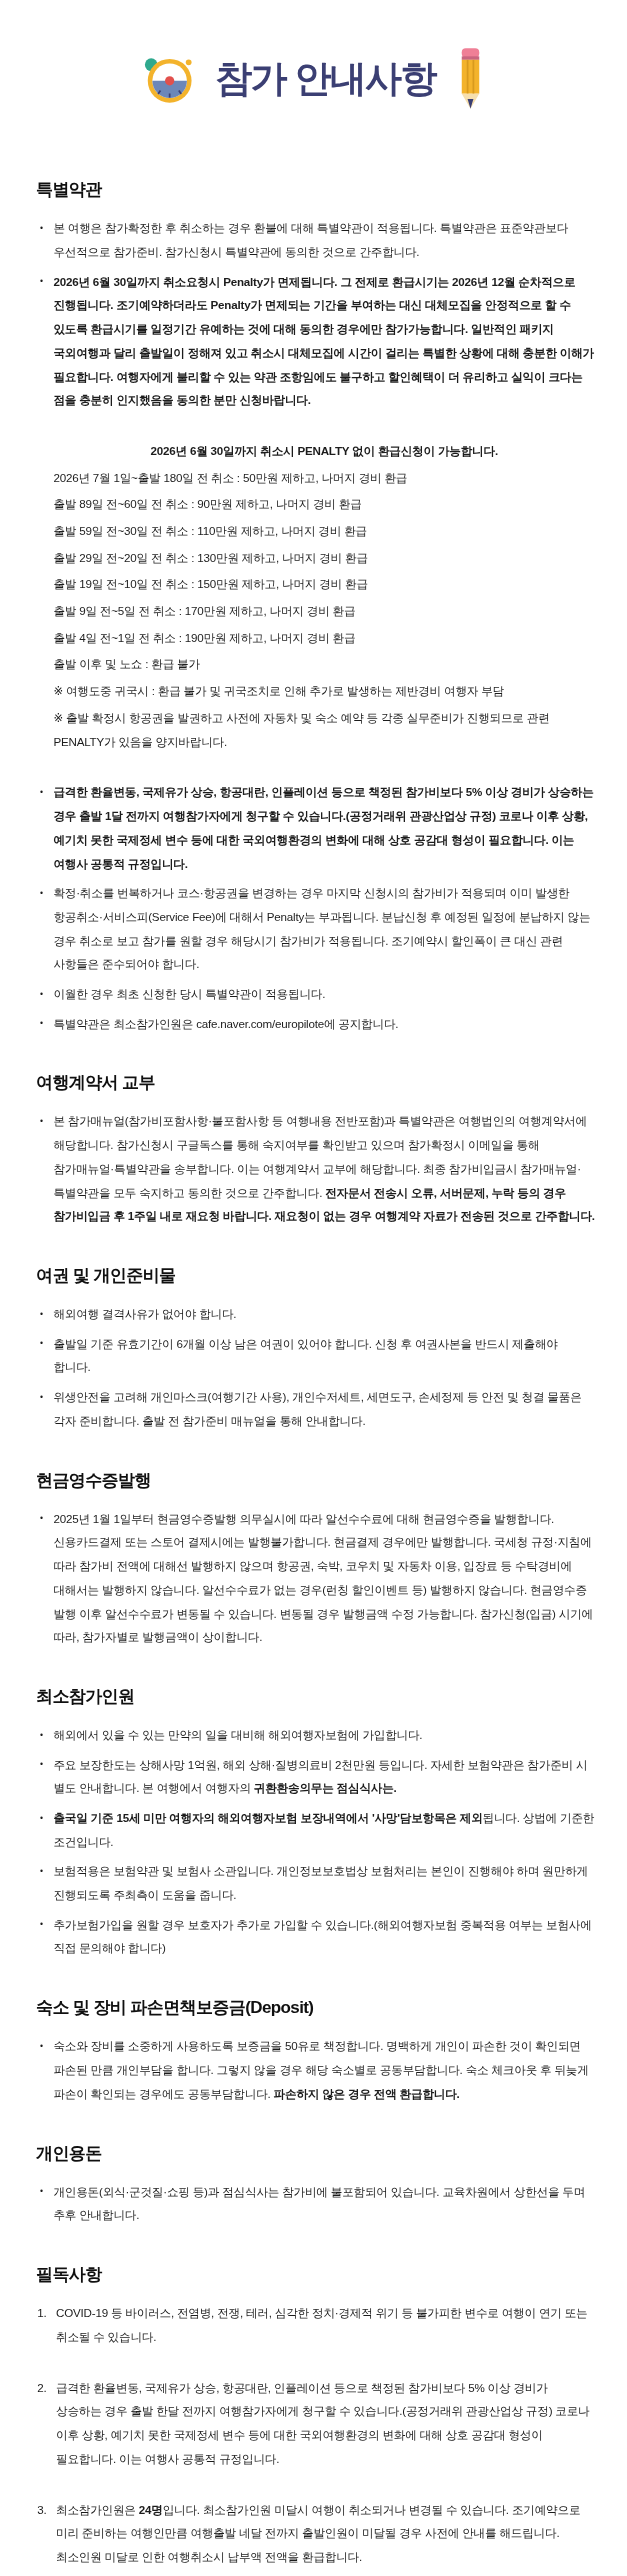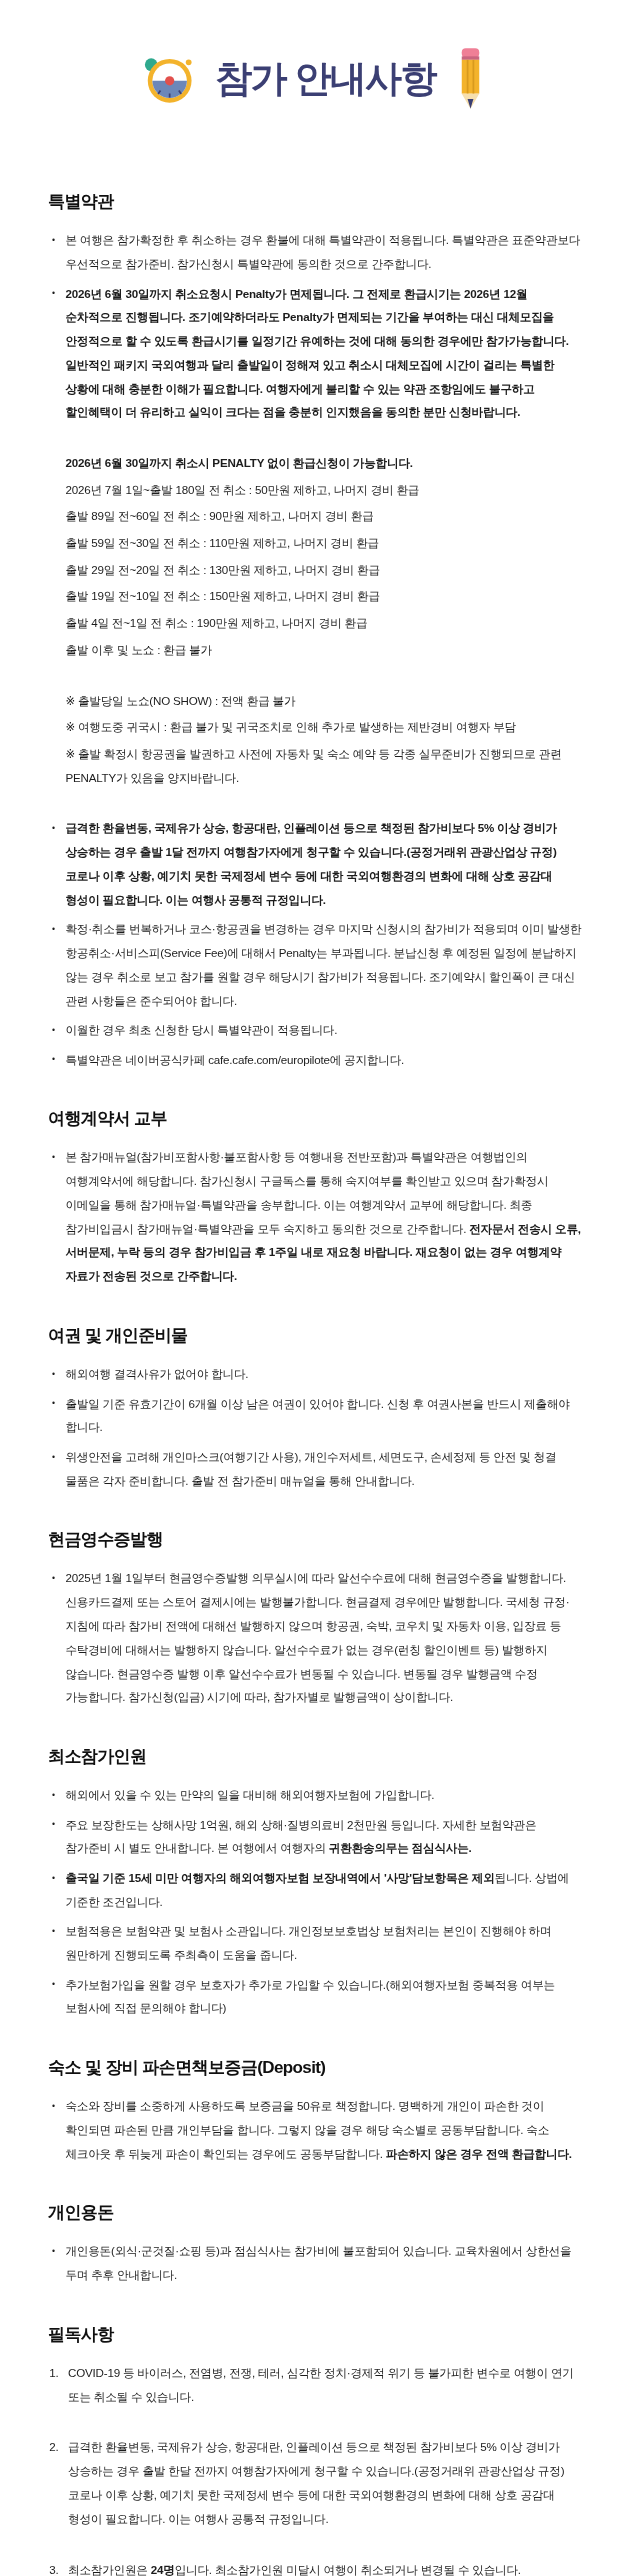--- a/index.html
+++ b/index.html
@@ -9,37 +9,37 @@
     color:#1c1c1c;-webkit-font-smoothing:antialiased;
   }
   .page-header{
     padding-top:34px;display:flex;align-items:center;justify-content:center;gap:21px;
   }
   .page-title{
     font-size:37px;font-weight:800;letter-spacing:-1.7px;color:#3b3f73;line-height:1.1;
   }
   .hdr-icon{flex:0 0 auto;}
   main{padding:50px 28px 35px 32px;}
-  section.doc-section{margin:16px;}
+  section.doc-section{margin:4px;}
   h2.sec-heading{
     font-size:17px;font-weight:800;color:#101010;letter-spacing:-0.6px;
     margin:36px 0 15px 0;
   }
   section.doc-section:first-child h2.sec-heading{margin-top:0;}
   .item{position:relative;margin-top:5.8px;}
   .item .txt{
     margin:0;font-size:11.6px;line-height:2.05;color:#1c1c1c;letter-spacing:-0.2px;
     word-break:keep-all;
   }
   .item.bullet{padding-left:17.4px;}
   .item.bullet .marker{
     position:absolute;left:4.1px;top:0.6px;font-size:8.7px;line-height:2.7;color:#1c1c1c;
   }
   .item.plain{padding-left:17.4px;margin-top:2.9px;}
-  .item.subhead{padding-left:17.4px;}
+  .item.subhead{padding-left:17.4px;text-align:center;}
   .item.note{padding-left:17.4px;margin-top:2.9px;}
   .item.numbered{padding-left:20px;}
   .item.numbered .marker{
     position:absolute;left:1.2px;top:0;font-size:11.6px;line-height:2.05;letter-spacing:-0.2px;
   }
   .item.gap{margin-top:27px;}
   .txt .b{font-weight:800;}
 </style>
 </head>
 <body>
@@ -97,27 +97,27 @@
       <div class="item plain">
         <p class="txt"><span class="">출발 59일 전~30일 전 취소 : 110만원 제하고, 나머지 경비 환급</span></p>
       </div>
       <div class="item plain">
         <p class="txt"><span class="">출발 29일 전~20일 전 취소 : 130만원 제하고, 나머지 경비 환급</span></p>
       </div>
       <div class="item plain">
         <p class="txt"><span class="">출발 19일 전~10일 전 취소 : 150만원 제하고, 나머지 경비 환급</span></p>
       </div>
       <div class="item plain">
+        <p class="txt"><span class="">출발 9일 전~5일 전 취소 : 170만원 제하고, 나머지 경비 환급</span></p>
+      </div>
+      <div class="item plain">
         <p class="txt"><span class="">출발 4일 전~1일 전 취소 : 190만원 제하고, 나머지 경비 환급</span></p>
       </div>
       <div class="item plain">
         <p class="txt"><span class="">출발 이후 및 노쇼 : 환급 불가</span></p>
-      </div>
-      <div class="item note gap">
-        <p class="txt"><span class="">※ 출발당일 노쇼(NO SHOW) : 전액 환급 불가</span></p>
       </div>
       <div class="item note">
         <p class="txt"><span class="">※ 여행도중 귀국시 : 환급 불가 및 귀국조치로 인해 추가로 발생하는 제반경비 여행자 부담</span></p>
       </div>
       <div class="item note">
         <p class="txt"><span class="">※ 출발 확정시 항공권을 발권하고 사전에 자동차 및 숙소 예약 등 각종 실무준비가 진행되므로 관련 PENALTY가 있음을 양지바랍니다.</span></p>
       </div>
       <div class="item bullet gap">
         <span class="marker">•</span>
         <p class="txt"><span class="b">급격한 환율변동, 국제유가 상승, 항공대란, 인플레이션 등으로 책정된 참가비보다 5% 이상 경비가 상승하는 경우 출발 1달 전까지 여행참가자에게 청구할 수 있습니다.(공정거래위 관광산업상 규정) 코로나 이후 상황, 예기치 못한 국제정세 변수 등에 대한 국외여행환경의 변화에 대해 상호 공감대 형성이 필요합니다. 이는 여행사 공통적 규정입니다.</span></p>
@@ -125,21 +125,21 @@
       <div class="item bullet">
         <span class="marker">•</span>
         <p class="txt"><span class="">확정·취소를 번복하거나 코스·항공권을 변경하는 경우 마지막 신청시의 참가비가 적용되며 이미 발생한 항공취소·서비스피(Service Fee)에 대해서 Penalty는 부과됩니다. 분납신청 후 예정된 일정에 분납하지 않는 경우 취소로 보고 참가를 원할 경우 해당시기 참가비가 적용됩니다. 조기예약시 할인폭이 큰 대신 관련 사항들은 준수되어야 합니다.</span></p>
       </div>
       <div class="item bullet">
         <span class="marker">•</span>
         <p class="txt"><span class="">이월한 경우 최초 신청한 당시 특별약관이 적용됩니다.</span></p>
       </div>
       <div class="item bullet">
         <span class="marker">•</span>
-        <p class="txt"><span class="">특별약관은 네이버공식카페 cafe.cafe.com/europilote에 공지합니다.</span></p>
+        <p class="txt"><span class="">특별약관은 최소참가인원은 cafe.naver.com/europilote에 공지합니다.</span></p>
       </div>
     </section>
     <section class="doc-section">
       <h2 class="sec-heading">여행계약서 교부</h2>
       <div class="item bullet">
         <span class="marker">•</span>
         <p class="txt"><span class="">본 참가매뉴얼(참가비포함사항·불포함사항 등 여행내용 전반포함)과 특별약관은 여행법인의 여행계약서에 해당합니다. 참가신청시 구글독스를 통해 숙지여부를 확인받고 있으며 참가확정시 이메일을 통해 참가매뉴얼·특별약관을 송부합니다. 이는 여행계약서 교부에 해당합니다. 최종 참가비입금시 참가매뉴얼·특별약관을 모두 숙지하고 동의한 것으로 간주합니다. </span><span class="b">전자문서 전송시 오류, 서버문제, 누락 등의 경우 참가비입금 후 1주일 내로 재요청 바랍니다. 재요청이 없는 경우 여행계약 자료가 전송된 것으로 간주합니다.</span></p>
       </div>
     </section>
     <section class="doc-section">

